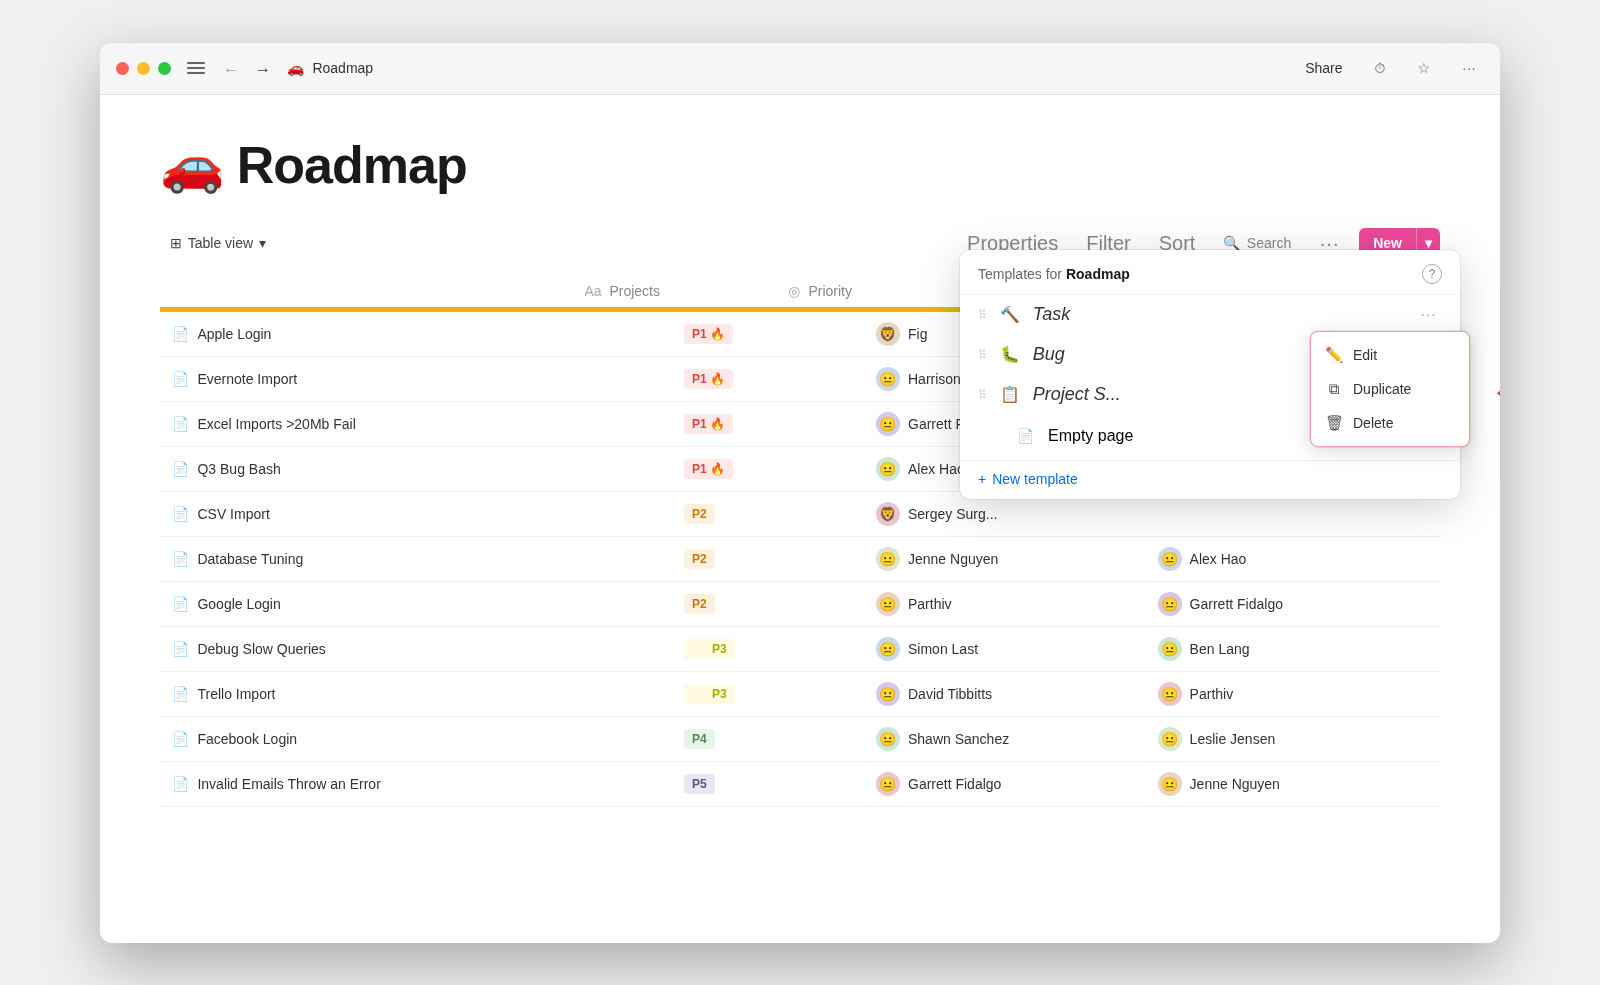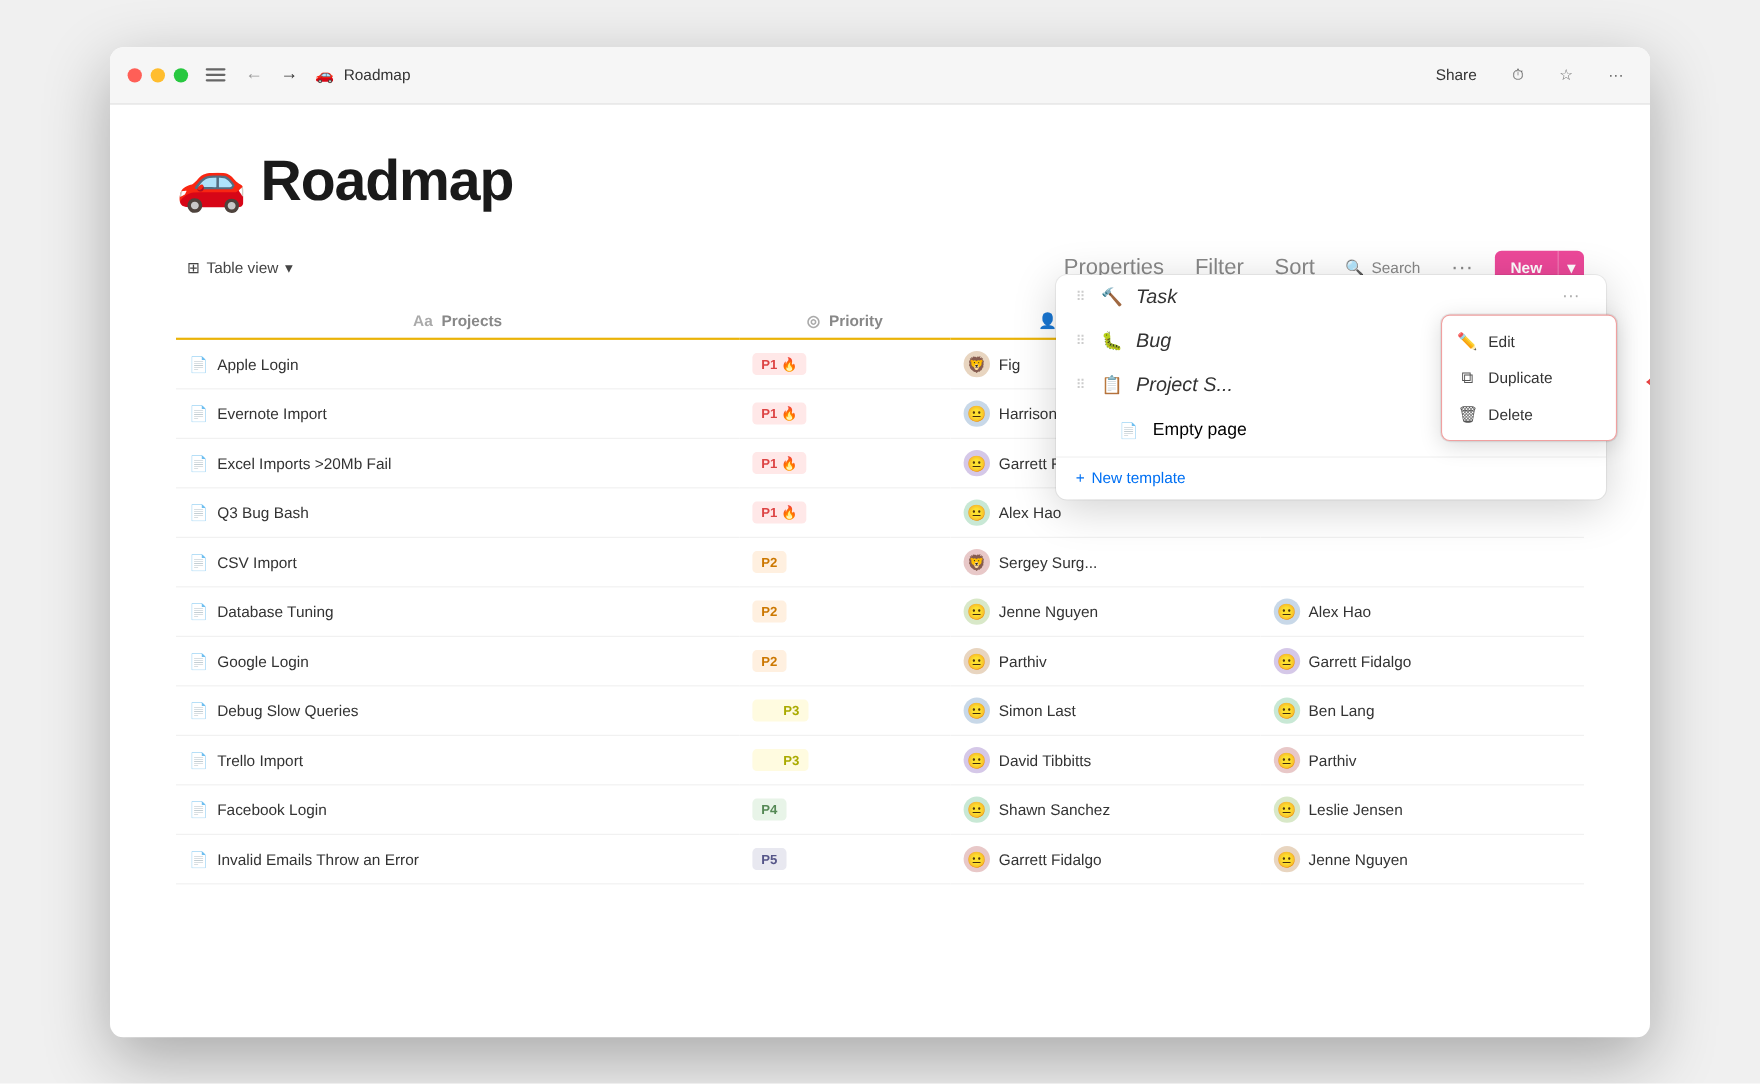--- a/index.html
+++ b/index.html
@@ -190,25 +190,25 @@
       flex: 1;
       overflow: auto;
       position: relative;
     }
     table {
       width: 100%;
       border-collapse: collapse;
       font-size: 14px;
     }
     thead th {
-      text-align: center;
+      text-align: right;
       padding: 8px 12px;
       color: #888;
-      font-weight: 700;
-      border-bottom: 2px solid #eab308;
+      font-weight: 400;
+      border-bottom: 5px solid #eab308;
       white-space: nowrap;
     }
     tbody tr {
       border-bottom: 1px solid #f0f0f0;
     }
     tbody td {
       padding: 10px 12px;
       color: #333;
       font-size: 14px;
     }
@@ -710,20 +710,27 @@
         </div>
         <span>Jenne Nguyen</span>
       </div>
               </td>
             </tr>
           </tbody>
       </table>
     </div>
 
     <div class="templates-dropdown">
+      <div class="templates-header">
+        <div class="templates-header-text">
+          <span>Templates for </span>
+          <strong>Roadmap</strong>
+        </div>
+        <div class="help-icon">?</div>
+      </div>
 
       <div class="template-item template-task-row" style="position:relative;">
         <span class="template-drag">⠿</span>
         <span class="template-emoji">🔨</span>
         <span class="template-name">Task</span>
         <span class="template-more">···</span>
 
         <div class="context-menu">
           <div class="context-item">
             <span class="context-icon">✏️</span>

